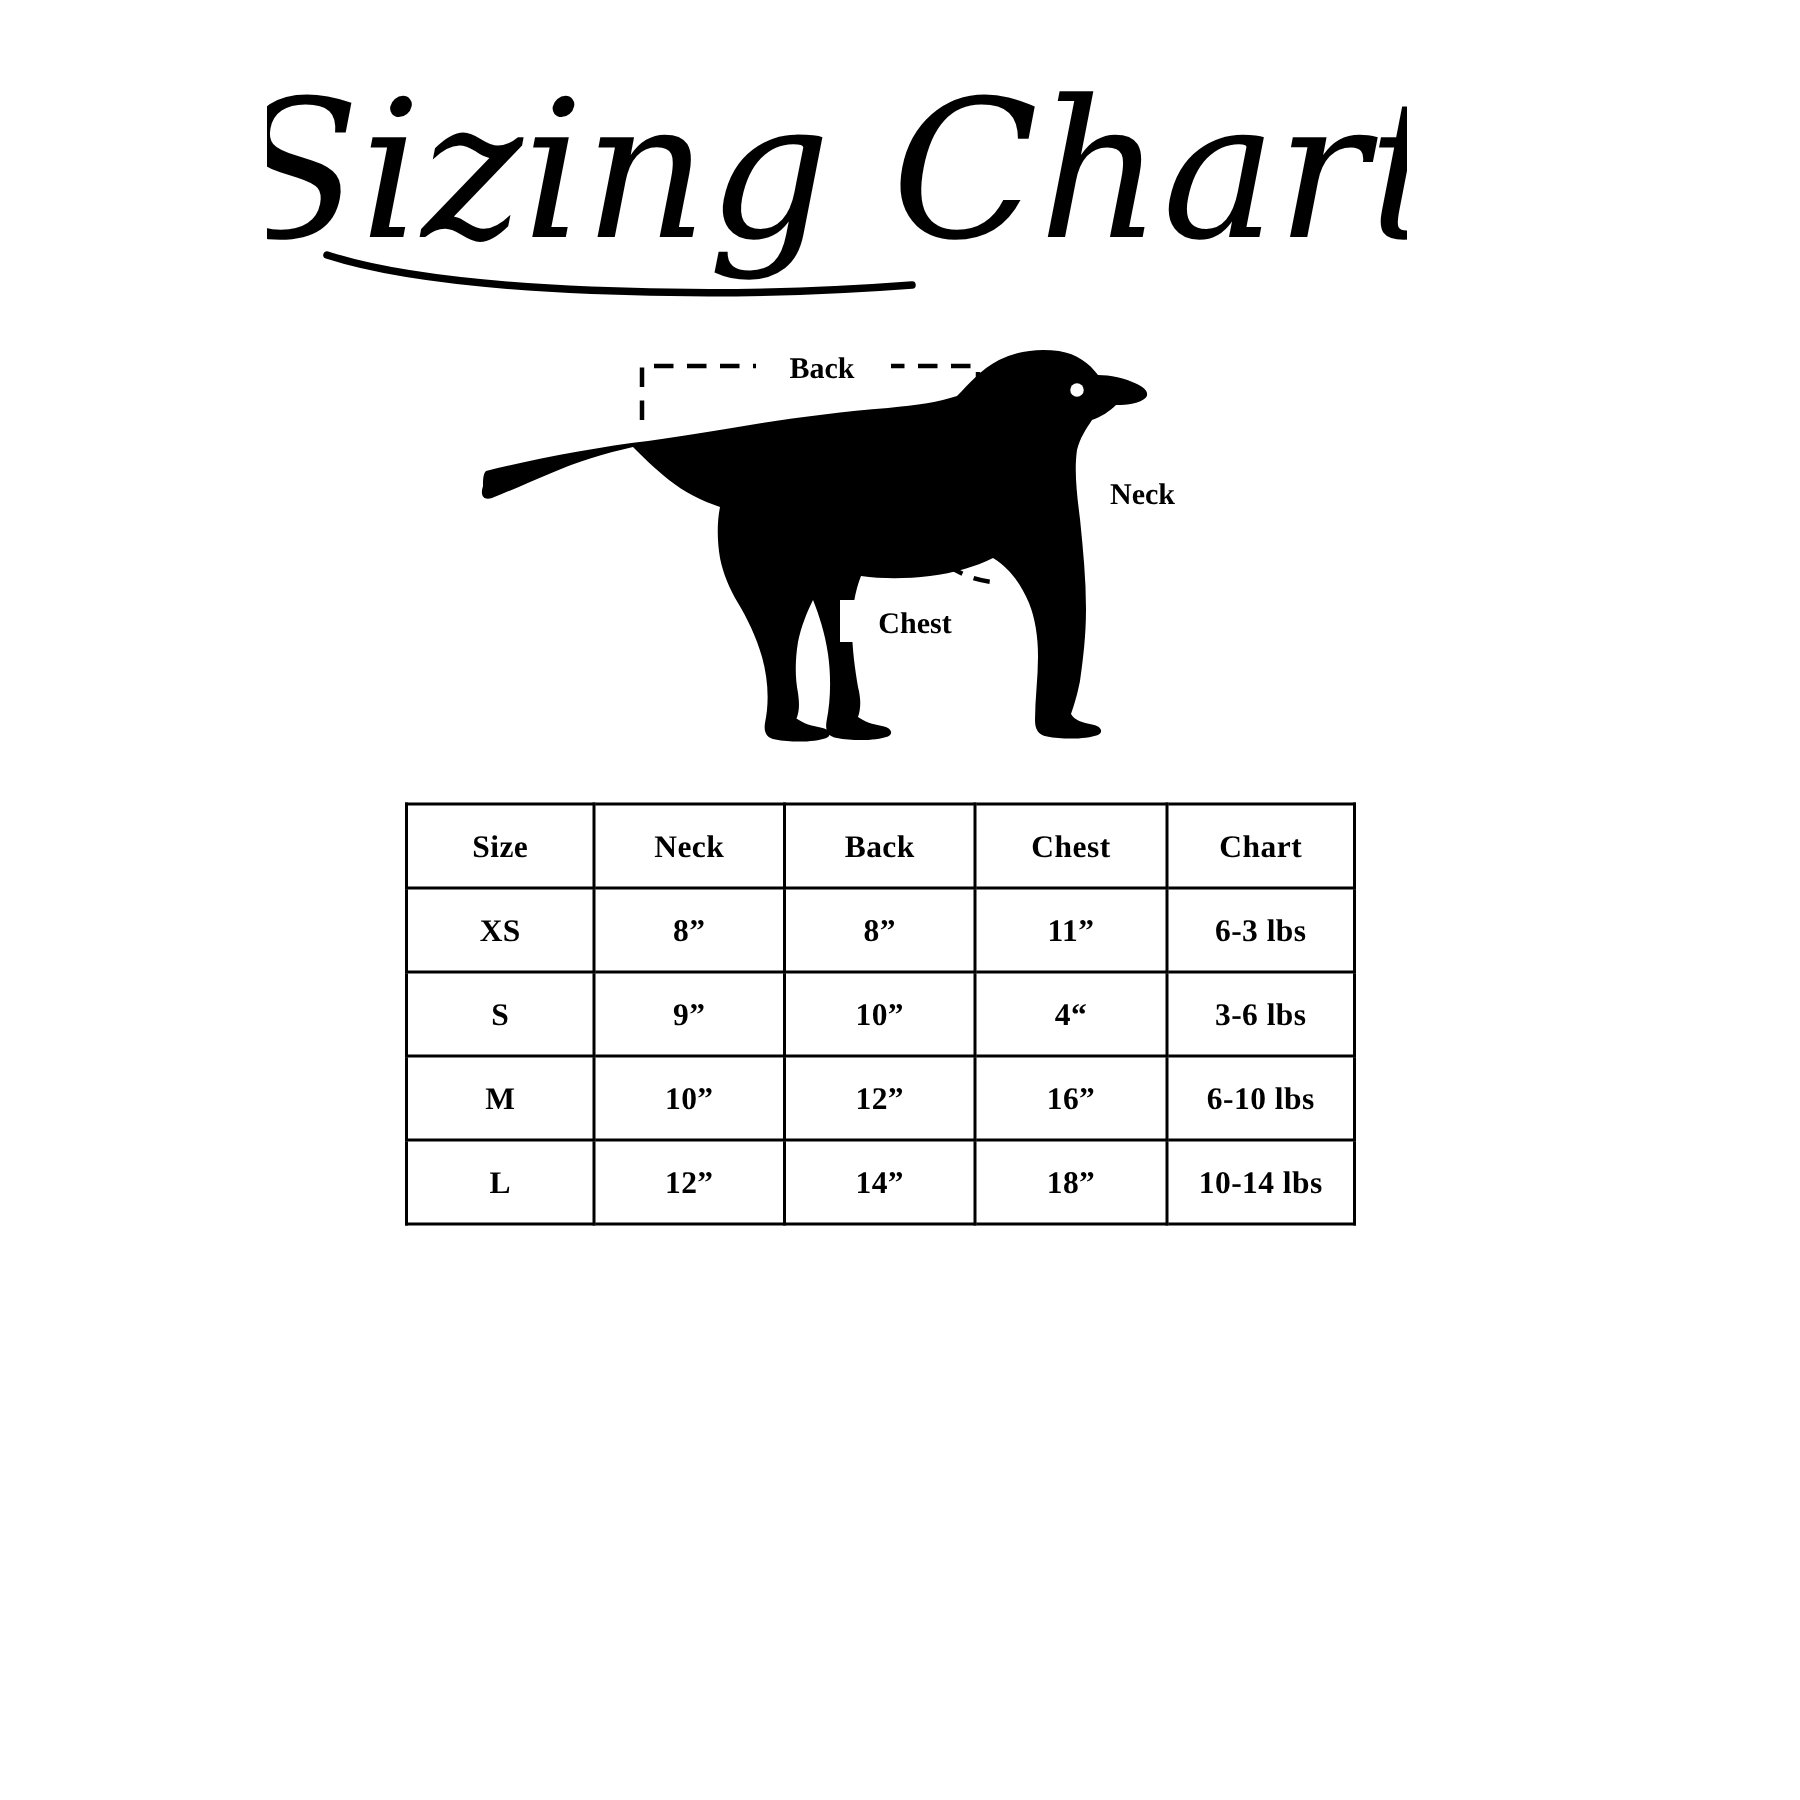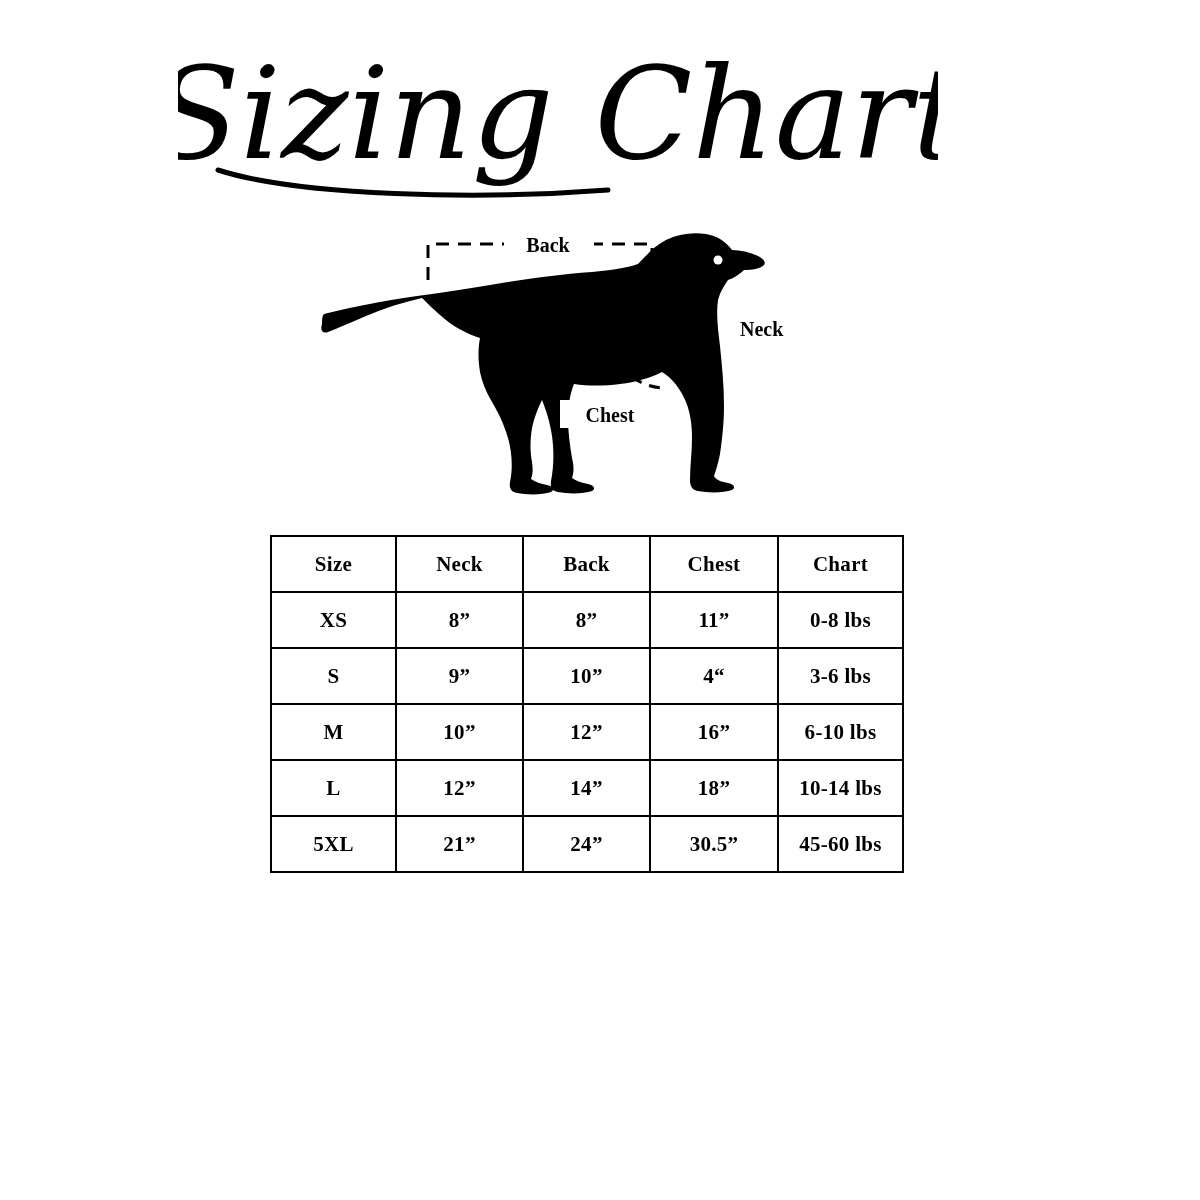--- a/index.html
+++ b/index.html
@@ -192,21 +192,21 @@
         <th>Chest</th>
         <th>Chart</th>
       </tr>
     </thead>
     <tbody>
       <tr>
         <td>XS</td>
         <td>8”</td>
         <td>8”</td>
         <td>11”</td>
-        <td>0-8 lbs</td>
+        <td>6-3 lbs</td>
       </tr>
       <tr>
         <td>S</td>
         <td>9”</td>
         <td>10”</td>
         <td>4“</td>
         <td>3-6 lbs</td>
       </tr>
       <tr>
         <td>M</td>
@@ -215,22 +215,15 @@
         <td>16”</td>
         <td>6-10 lbs</td>
       </tr>
       <tr>
         <td>L</td>
         <td>12”</td>
         <td>14”</td>
         <td>18”</td>
         <td>10-14 lbs</td>
       </tr>
-      <tr>
-        <td>5XL</td>
-        <td>21”</td>
-        <td>24”</td>
-        <td>30.5”</td>
-        <td>45-60 lbs</td>
-      </tr>
     </tbody>
   </table>
 </div>
 
 </body></html>

